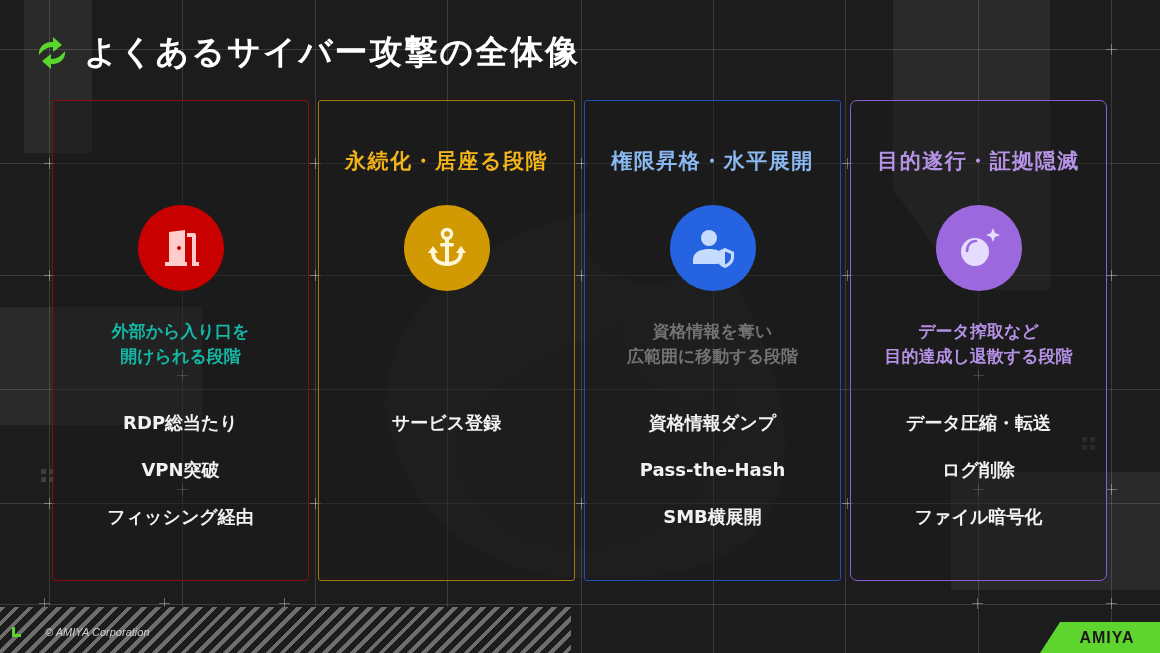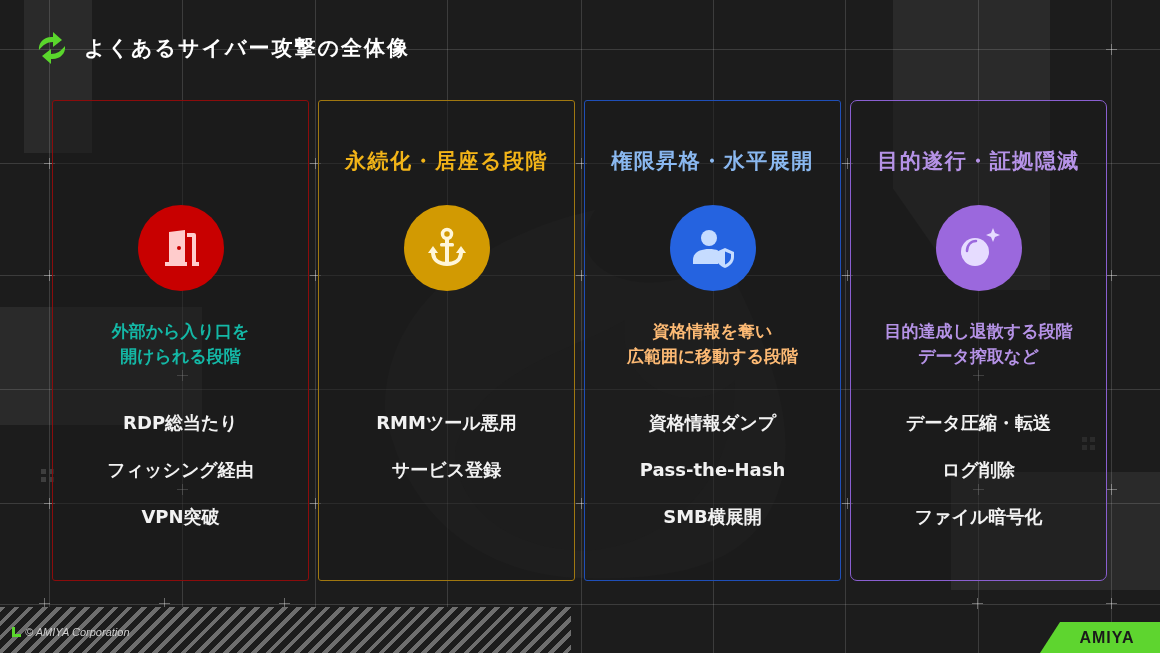--- a/index.html
+++ b/index.html
@@ -15,37 +15,37 @@
     .cross { position: absolute; width: 11px; height: 11px; }
     .cross::before, .cross::after { content: ""; position: absolute; background: rgba(255,255,255,0.35); }
     .cross::before { left: 5px; top: 0; width: 1px; height: 11px; }
     .cross::after { left: 0; top: 5px; width: 11px; height: 1px; }
     .dots { position: absolute; width: 14px; height: 14px; display: grid; grid-template-columns: 5px 5px; grid-template-rows: 5px 5px; gap: 3px; }
     .dots span { background: #3e3e3e; }
 
     
     .header { position: absolute; left: 34px; top: 30px; display: flex; align-items: center; gap: 14px; }
     .header .logo-icon { width: 36px; height: 36px; }
-    .header .title { font-size: 21px; font-weight: bold; letter-spacing: 2px; color: #ffffff; }
+    .header .title { font-size: 33px; font-weight: bold; letter-spacing: 2px; color: #ffffff; }
 
     
     .cards { position: absolute; left: 52px; top: 100px; display: flex; gap: 9px; }
     .card { position: relative; width: 257px; height: 481px; border: 1.5px solid; border-radius: 3px; background: rgba(28,28,28,0.55); text-align: center; }
     .card .stage-title { position: absolute; top: 46px; left: 0; right: 0; font-size: 21px; font-weight: bold; letter-spacing: 1.5px; }
     .card .icon-circle { position: absolute; top: 104px; left: 50%; margin-left: -43px; width: 86px; height: 86px; border-radius: 50%; display: flex; align-items: center; justify-content: center; }
     .card .icon-circle svg { width: 48px; height: 48px; }
     .card .stage-desc { position: absolute; top: 218px; left: 0; right: 0; font-size: 17px; font-weight: bold; line-height: 25px; }
     .card .stage-desc span { display: block; }
     .card .techniques { position: absolute; top: 308px; left: 0; right: 0; list-style: none; }
     .card .techniques li { font-size: 18px; font-weight: bold; height: 47px; line-height: 28px; color: #f2f2f2; }
 
     
     .footer-stripes { position: absolute; left: 0; top: 607px; width: 571px; height: 46px;
       background: repeating-linear-gradient(135deg, #6e6e6e 0 4px, #1c1c1c 4px 10px); }
-    .footer-copy { position: absolute; left: 12px; top: 626px; display: flex; align-items: center; gap: 4px; }
+    .footer-copy { position: absolute; left: 12px; top: 626px; display: flex; align-items: center; gap: 24px; }
     .footer-copy .corner-icon { width: 9px; height: 10px; border-left: 3px solid #5ad62c; border-bottom: 3px solid #5ad62c; }
     .footer-copy .copyright { font-size: 11px; font-style: italic; color: #cfcfcf; font-family: "Liberation Sans", sans-serif; }
     .brand-badge { position: absolute; right: 0; top: 622px; width: 120px; height: 31px; background: #5ed52f;
       clip-path: polygon(20px 0, 100% 0, 100% 100%, 0 100%); display: flex; align-items: center; justify-content: center; padding-left: 14px; }
     .brand-badge .brand-text { font-family: "Liberation Sans", sans-serif; font-weight: bold; font-size: 16px; letter-spacing: 1px; color: #1a1a1a; }
   </style>
 </head>
 <body>
 
 <div class="bg-layer">
@@ -132,76 +132,75 @@
         <path d="M30 9 L 37 9 Q 39 9 39 11 L 39 38 L 42 38 L 42 42 L 35 42 L 35 13 L 30 13 Z" fill="#ffcccc"></path>
         <circle cx="22" cy="24" r="2" fill="#c80000"></circle>
       </svg>
     </div>
     <div class="stage-desc" style="color:#14b8a6;">
       <span>外部から入り口を</span>
       <span>開けられる段階</span>
     </div>
     <ul class="techniques">
       <li>RDP総当たり</li>
+      <li>VPN突破</li>
       <li>フィッシング経由</li>
-      <li>VPN突破</li>
     </ul>
   </div>
 
   <div class="card" style="border-color:#a07810;">
     <div class="stage-title" style="color:#f2b418;">永続化・居座る段階</div>
     <div class="icon-circle" style="background:#d29a02;">
       <svg viewBox="0 0 48 48">
         <circle cx="24" cy="10" r="4.5" fill="none" stroke="#fff6d8" stroke-width="3.5"></circle>
         <rect x="22" y="14" width="4" height="26" fill="#fff6d8"></rect>
         <rect x="17" y="19" width="14" height="3.5" rx="1.5" fill="#fff6d8"></rect>
         <path d="M10 28 C 10 36, 16 40, 24 40 C 32 40, 38 36, 38 28" fill="none" stroke="#fff6d8" stroke-width="4"></path>
         <path d="M5 29 L 10 22 L 15 29 Z" fill="#fff6d8"></path>
         <path d="M33 29 L 38 22 L 43 29 Z" fill="#fff6d8"></path>
       </svg>
     </div>
     <ul class="techniques">
-      <li>RMMツール悪用</li>
       <li>サービス登録</li>
     </ul>
   </div>
 
   <div class="card" style="border-color:#1f4fb8;">
     <div class="stage-title" style="color:#8ab8f0;">権限昇格・水平展開</div>
     <div class="icon-circle" style="background:#2563e0;">
       <svg viewBox="0 0 48 48">
         <circle cx="20" cy="14" r="8" fill="#c6dcff"></circle>
         <path d="M4 40 L 4 36 C 4 28, 12 25, 20 25 C 24 25, 27 25.5, 29 26.5 L 29 40 Z" fill="#c6dcff"></path>
         <path d="M36 24 L 45 28 L 45 33 C 45 38, 41 42, 36 44 C 31 42, 27 38, 27 33 L 27 28 Z" fill="#c6dcff"></path>
         <path d="M36 27.5 L 36 40.5 C 39 39, 42 36.5, 42 33 L 42 30 Z" fill="#2563e0"></path>
       </svg>
     </div>
-    <div class="stage-desc" style="color:#fdba74;">
+    <div class="stage-desc" style="color:#737373;">
       <span>資格情報を奪い</span>
       <span>広範囲に移動する段階</span>
     </div>
     <ul class="techniques">
       <li>資格情報ダンプ</li>
       <li>Pass-the-Hash</li>
       <li>SMB横展開</li>
     </ul>
   </div>
 
   <div class="card" style="border-color:#8a5fd0;border-radius:7px;">
     <div class="stage-title" style="color:#b592e6;">目的遂行・証拠隠滅</div>
     <div class="icon-circle" style="background:#9b68dd;">
       <svg viewBox="0 0 48 48">
         <circle cx="20" cy="28" r="14" fill="#e6dcff"></circle>
         <path d="M12 27 C 12 21, 16 17, 21 17" fill="none" stroke="#9b68dd" stroke-width="2.5" stroke-linecap="round"></path>
         <path d="M38 4 L 40 9 L 45 11 L 40 13 L 38 18 L 36 13 L 31 11 L 36 9 Z" fill="#e6dcff"></path>
       </svg>
     </div>
     <div class="stage-desc" style="color:#b592e6;">
+      <span>データ搾取など</span>
       <span>目的達成し退散する段階</span>
-      <span>データ搾取など</span>
     </div>
     <ul class="techniques">
       <li>データ圧縮・転送</li>
       <li>ログ削除</li>
       <li>ファイル暗号化</li>
     </ul>
   </div>
 
 </div>
 

